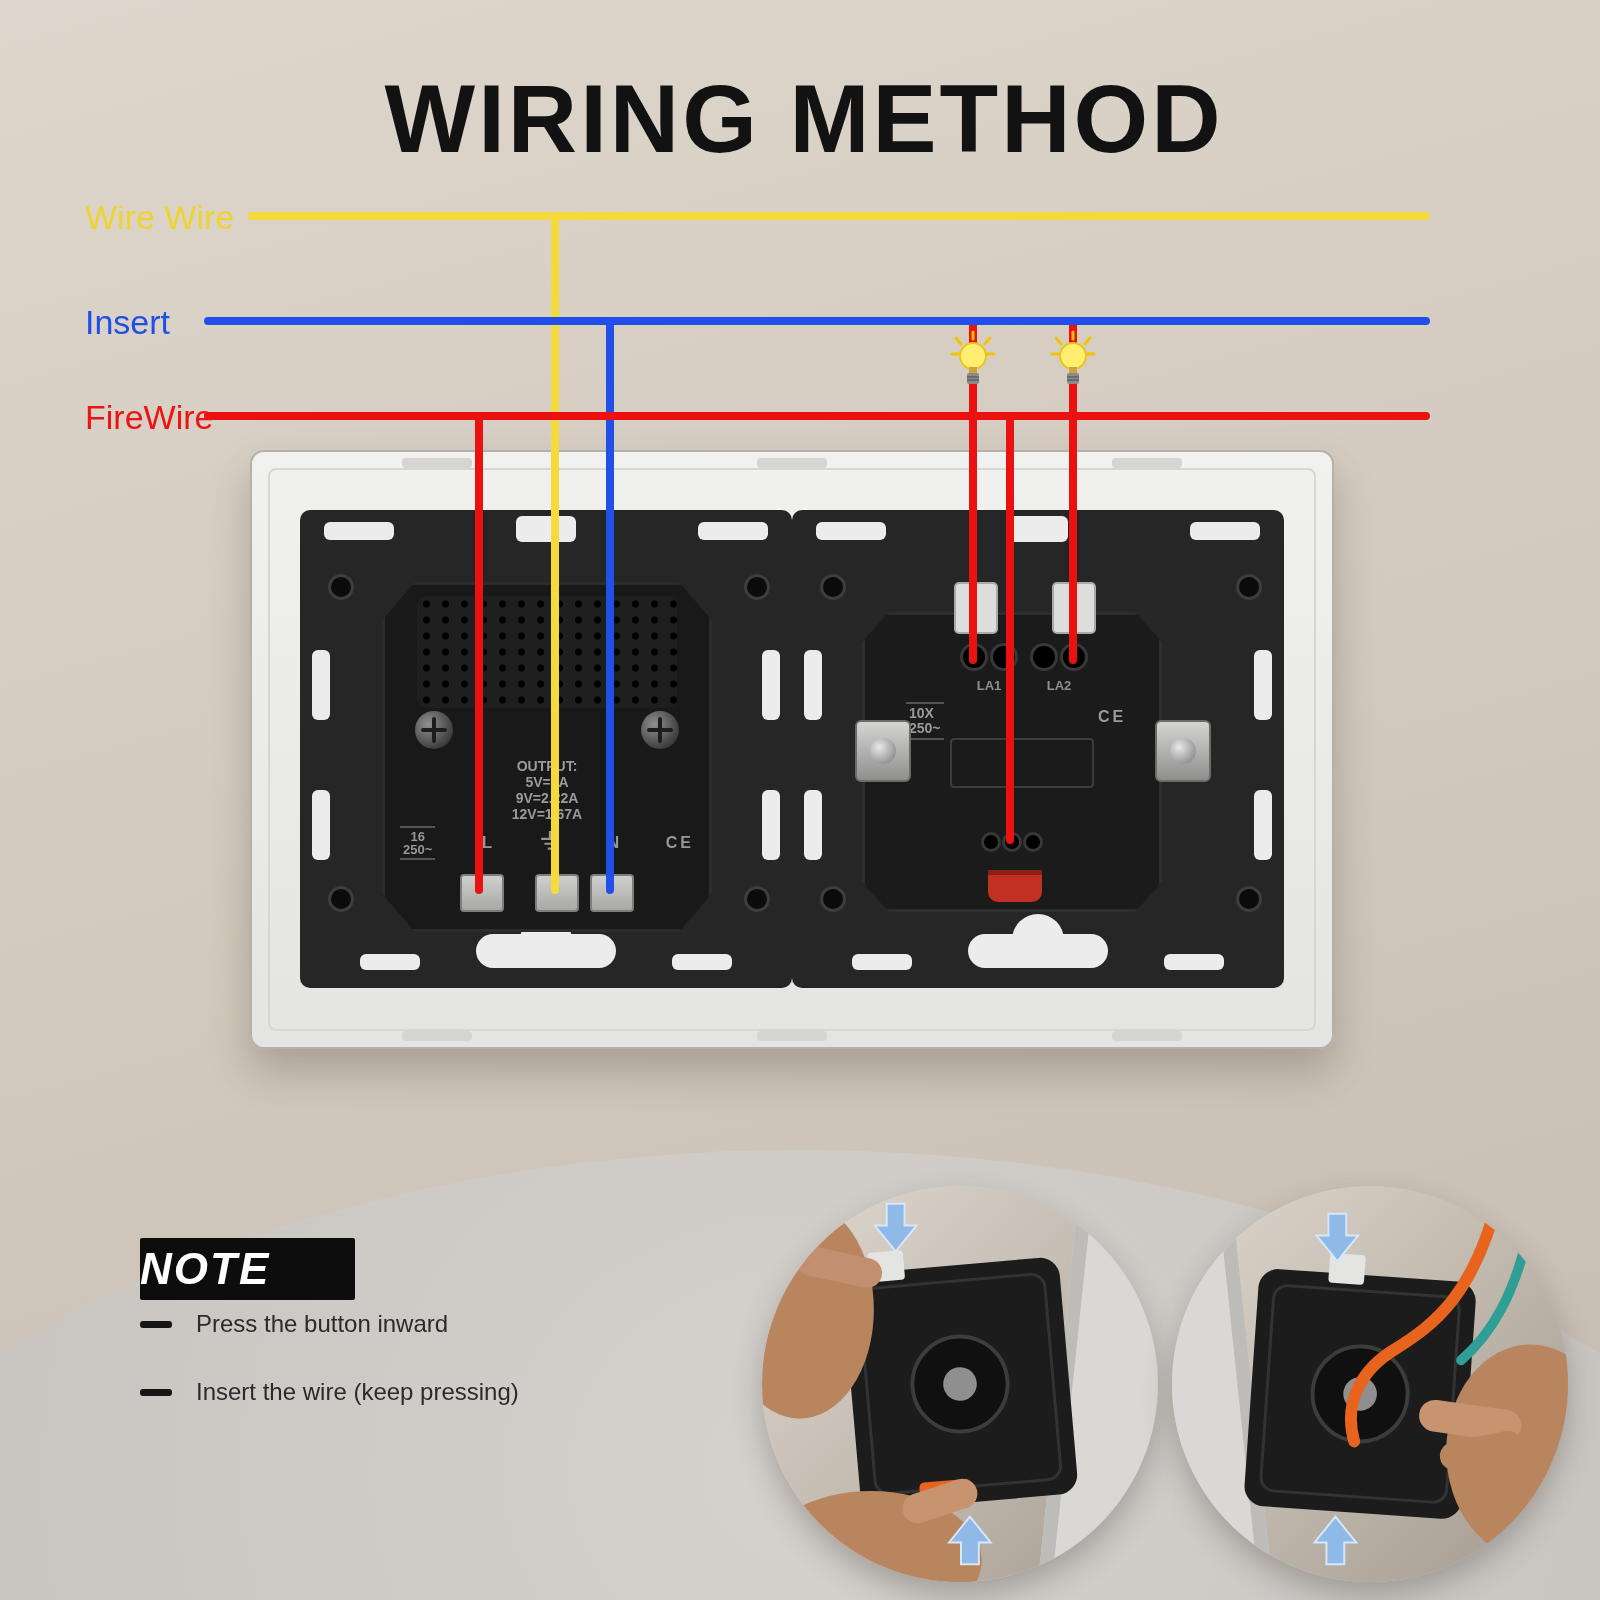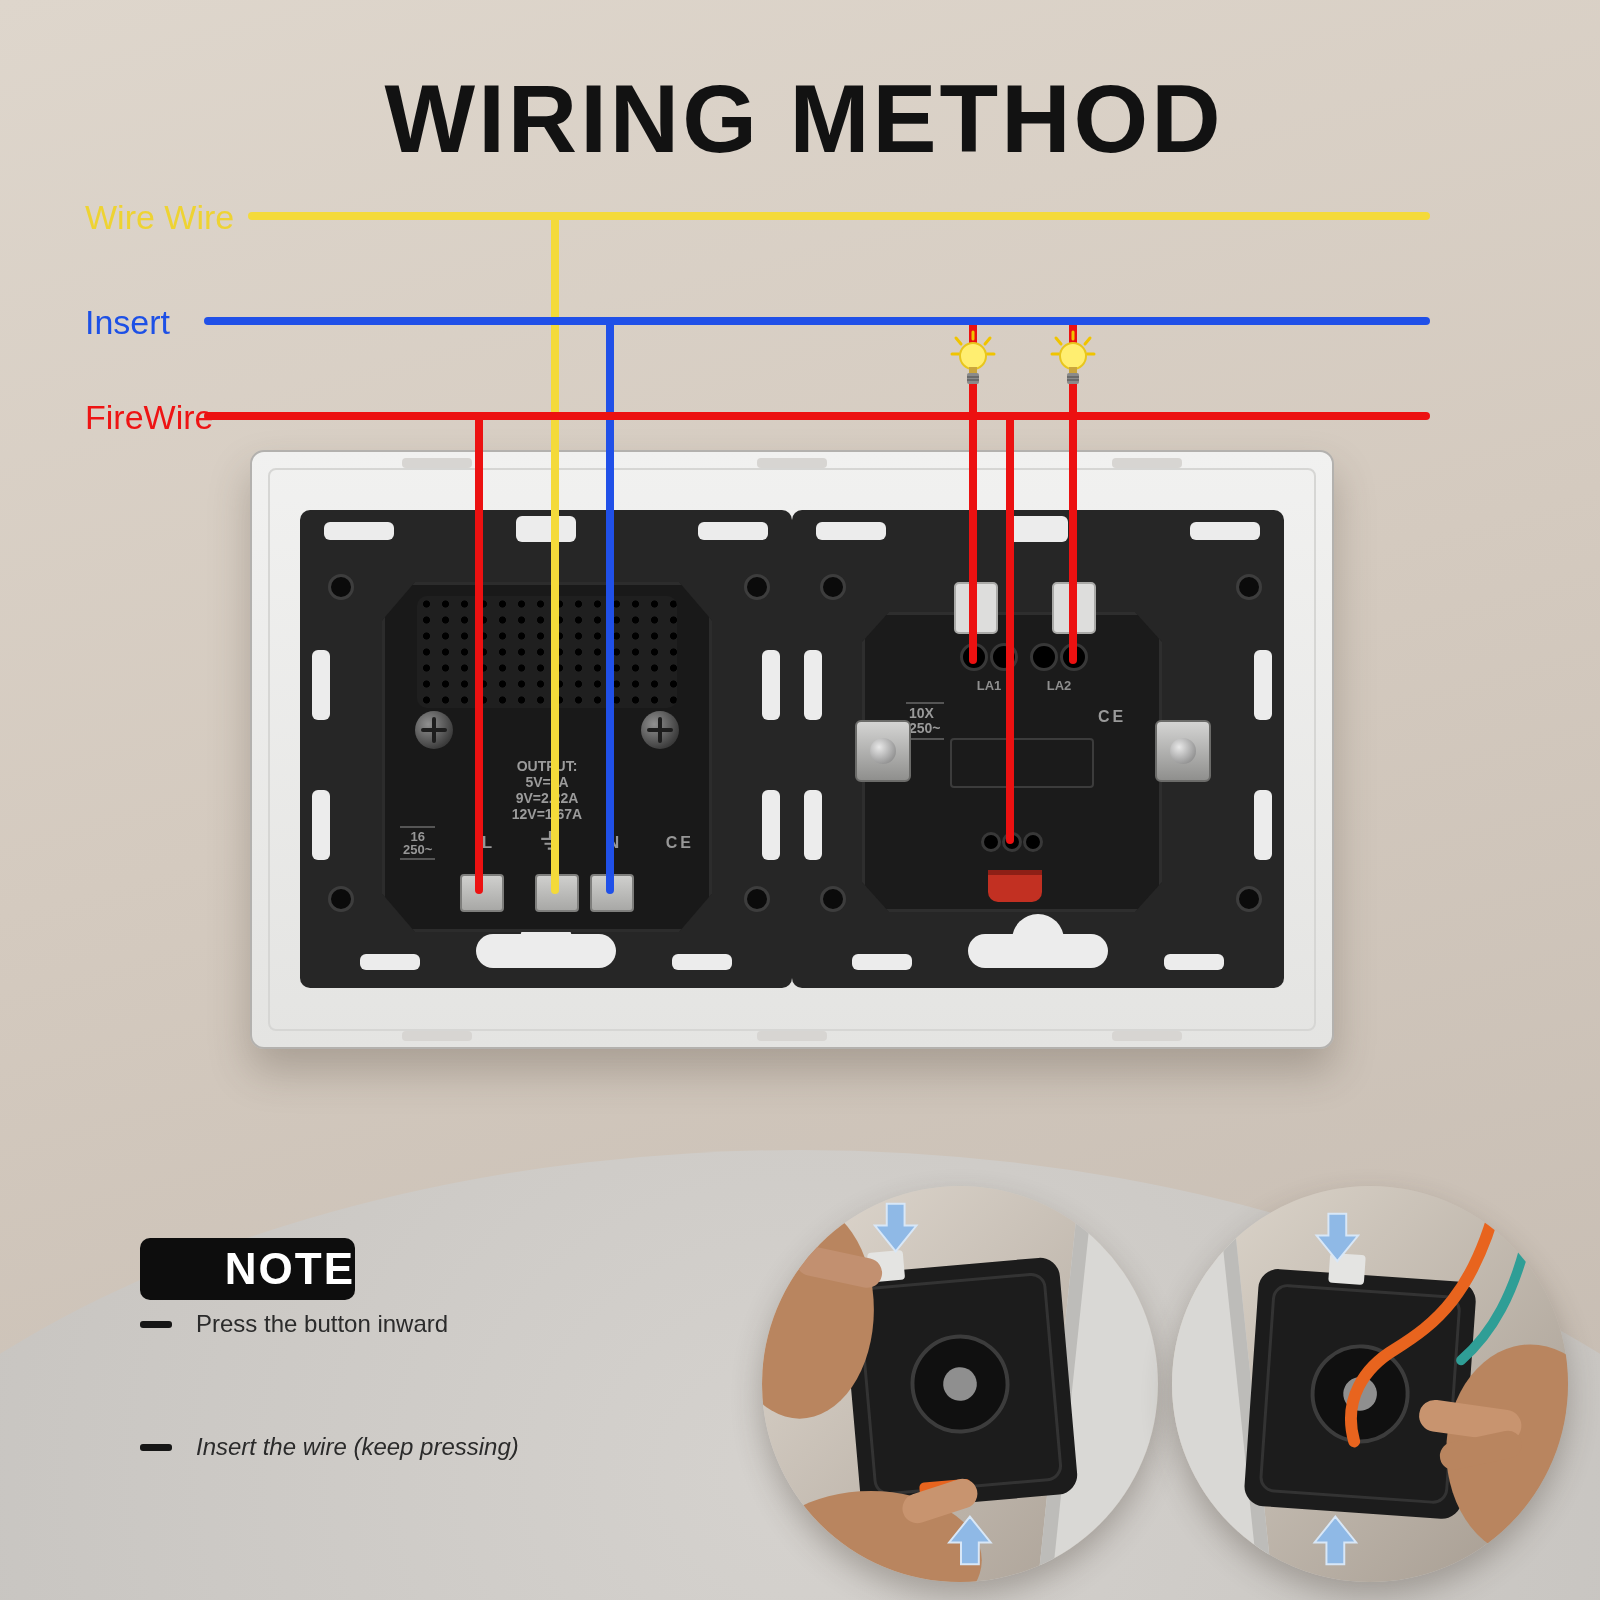--- a/index.html
+++ b/index.html
@@ -81,25 +81,25 @@
   .red-clip{position:absolute;left:126px;top:258px;width:54px;height:32px;background:#c23022;border-radius:0 0 10px 10px;
       box-shadow:inset 0 5px 0 #8e1f16;}
   .wtab{position:absolute;width:40px;height:48px;background:#dddddc;border:2px solid #a9a9a7;border-radius:5px;z-index:4;}
   #wtab-1{left:702px;top:130px;} #wtab-2{left:800px;top:130px;}
   .clamp{position:absolute;width:52px;height:58px;background:linear-gradient(#d4d4d3,#8f8f8d);border:2px solid #6b6b69;border-radius:6px;z-index:4;}
   #clamp-left{left:603px;top:268px;} #clamp-right{left:903px;top:268px;}
   .clamp::before{content:"";position:absolute;left:13px;top:16px;width:26px;height:26px;border-radius:50%;
       background:radial-gradient(circle at 35% 35%,#e8e8e8,#777);}
 
   
-  #note-box{position:absolute;left:140px;top:1238px;width:215px;height:62px;background:#0d0d0d;border-radius:10px;
-      display:flex;align-items:center;justify-content:flex-end;z-index:3;}
+  #note-box{position:absolute;left:140px;top:1238px;width:215px;height:62px;background:#0d0d0d;border-radius:2px;
+      display:flex;align-items:center;justify-content:flex-start;z-index:3;font-style:italic;}
   #note-box span{color:#fff;font-size:44px;font-weight:800;letter-spacing:2px;}
   .note-item{position:absolute;left:140px;display:flex;align-items:center;gap:24px;z-index:3;}
-  #note-item-1{top:1310px;} #note-item-2{top:1433px;font-style:italic;} #note-item-3{top:1448px;}
+  #note-item-1{top:1310px;} #note-item-2{top:1378px;} #note-item-3{top:1448px;}
   .dash{width:32px;height:7px;background:#161616;border-radius:3px;flex:0 0 auto;}
   .note-text{font-size:24px;color:#2b2b2b;}
 
   
   .photo{position:absolute;width:396px;height:396px;border-radius:50%;overflow:hidden;z-index:3;
       box-shadow:0 14px 30px rgba(60,50,40,.3);}
   #photo1{left:762px;top:1186px;} #photo2{left:1172px;top:1186px;}
   .photo svg{display:block;width:100%;height:100%;}
 </style>
 </head>

